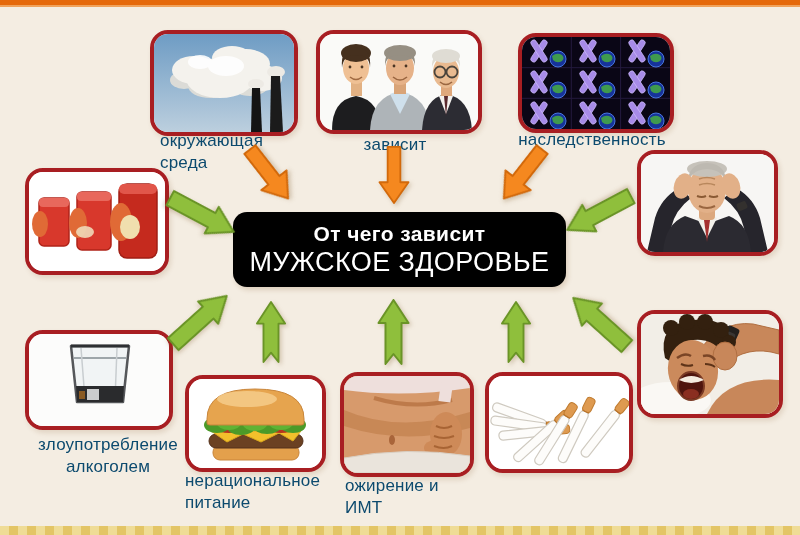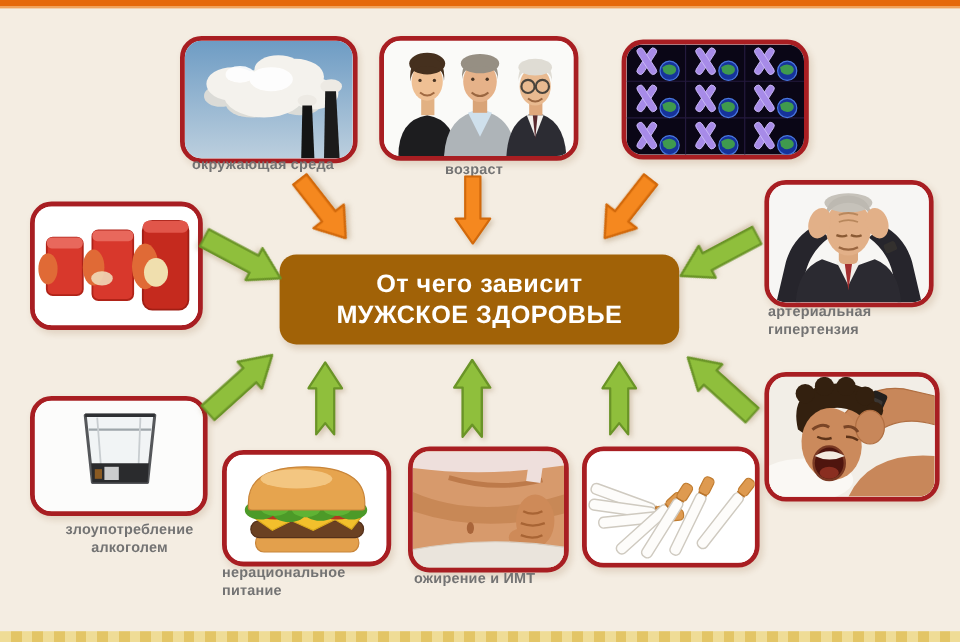--- a/index.html
+++ b/index.html
@@ -8,33 +8,33 @@
     background:#F4EDE2;font-family:"Liberation Sans",sans-serif;
   }
   .topbar{position:absolute;left:0;top:0;width:800px;height:5px;background:#E5690B;}
   .topbar-light{position:absolute;left:0;top:5px;width:800px;height:2px;background:#F0A35C;}
   .bottombar{
     position:absolute;left:0;top:526px;width:800px;height:9px;
     background:repeating-linear-gradient(90deg,#EFDC96 0 9px,#E3C566 9px 18px);
   }
   .center-box{
     position:absolute;left:233px;top:212px;width:333px;height:75px;
-    background:#a16207;border-radius:14px;color:#fff;
+    background:#000000;border-radius:14px;color:#fff;
     display:flex;flex-direction:column;align-items:center;justify-content:center;
     box-shadow:2px 3px 5px rgba(120,70,20,.18);
   }
   .center-box .t1{font-size:21px;font-weight:700;letter-spacing:.4px;line-height:1.2;}
-  .center-box .t2{font-size:21px;font-weight:700;letter-spacing:.4px;line-height:1.2;}
+  .center-box .t2{font-size:27px;font-weight:400;letter-spacing:.4px;line-height:1.2;}
   .frame{
     position:absolute;border:4px solid #A81E22;border-radius:18px;
     overflow:hidden;background:#fff;box-shadow:2px 3px 5px rgba(120,70,20,.15);
   }
   .frame svg{display:block;width:100%;height:100%;}
   .cap{
-    position:absolute;color:#737373;font-weight:700;font-size:12px;
+    position:absolute;color:#0c4a6e;font-weight:400;font-size:17px;
     line-height:1.28;letter-spacing:.2px;
   }
   .cap.center{text-align:center;}
   .arrow{position:absolute;filter:drop-shadow(2px 2px 2px rgba(110,70,20,.25));}
   .ar-o{fill:#F5881F;stroke:#D2690B;stroke-width:2;stroke-linejoin:round;}
   .ar-g{fill:#8FBF3C;stroke:#6A9427;stroke-width:2;stroke-linejoin:round;}
 </style>
 </head>
 <body>
 
@@ -113,21 +113,21 @@
       <ellipse cx="126" cy="22" rx="14" ry="7" fill="#DFDCD4"></ellipse>
       <path d="M112,34 Q111,18 126,17 Q141,18 140,34 Q139,24 126,24 Q113,24 112,34 Z" fill="#DFDCD4"></path>
       <g stroke="#4A443C" stroke-width="1.8" fill="none">
         <circle cx="120" cy="38" r="5.5"></circle>
           <circle cx="132" cy="38" r="5.5"></circle>
           <path d="M125.5,38 L126.5,38"></path>
       </g>
       <path d="M120,48 q6,5 12,0" stroke="#9A6640" stroke-width="1.6" fill="none"></path>
     </svg>
   </div>
-  <div class="cap center" style="left:316px;top:134px;width:158px;">возраст</div>
+  <div class="cap center" style="left:316px;top:134px;width:158px;">зависит</div>
 
   <div class="frame" style="left:518px;top:33px;width:148px;height:92px;">
     <svg viewBox="0 0 148 92">
       <rect width="148" height="92" fill="#0A0616"></rect>
       <g stroke="#241A3E" stroke-width="1">
         <line x1="49.3" y1="0" x2="49.3" y2="92"></line>
           <line x1="98.6" y1="0" x2="98.6" y2="92"></line>
         <line x1="0" y1="30.7" x2="148" y2="30.7"></line>
           <line x1="0" y1="61.3" x2="148" y2="61.3"></line>
       </g>
@@ -146,20 +146,21 @@
         <use href="#cellg" transform="translate(74,15)"></use>
         <use href="#cellg" transform="translate(123,15)"></use>
       <use href="#cellg" transform="translate(25,46)"></use>
         <use href="#cellg" transform="translate(74,46)"></use>
         <use href="#cellg" transform="translate(123,46)"></use>
       <use href="#cellg" transform="translate(25,77)"></use>
         <use href="#cellg" transform="translate(74,77)"></use>
         <use href="#cellg" transform="translate(123,77)"></use>
     </svg>
   </div>
+  <div class="cap center" style="left:508px;top:129px;width:168px;">наследственность</div>
 
   <div class="frame" style="left:25px;top:168px;width:136px;height:99px;">
     <svg viewBox="0 0 136 99">
       <rect width="136" height="99" fill="#FFFFFF"></rect>
       <g transform="translate(10,26)">
         <rect width="30" height="48" rx="5" fill="#D8382C" stroke="#B02318" stroke-width="1.5"></rect>
         <rect width="30" height="9" rx="4" fill="#E8685C"></rect>
         <ellipse cx="1" cy="26" rx="8" ry="13" fill="#E06A36"></ellipse>
       </g>
       <g transform="translate(48,20)">
@@ -190,21 +191,20 @@
       <ellipse cx="66" cy="15" rx="20" ry="8" fill="#C6C2BA"></ellipse>
       <path d="M47,32 Q45,10 66,9 Q87,10 85,32 Q84,16 66,15 Q48,16 47,32 Z" fill="#BDB9B1"></path>
       <ellipse cx="42" cy="32" rx="9" ry="13" fill="#E2B088" transform="rotate(18 42 32)"></ellipse>
       <ellipse cx="90" cy="32" rx="9" ry="13" fill="#E2B088" transform="rotate(-18 90 32)"></ellipse>
       <path d="M58,25 q8,-3 16,0 M58,31 q8,-3 16,0" stroke="#B8875C" stroke-width="1.5" fill="none"></path>
       <path d="M56,42 q5,2 9,0 M68,42 q5,2 9,0" stroke="#8A5A34" stroke-width="2" fill="none"></path>
       <path d="M58,52 q8,4 16,0" stroke="#9A6640" stroke-width="2" fill="none"></path>
       <rect x="96" y="48" width="10" height="8" rx="2" fill="#33302E" transform="rotate(-24 101 52)"></rect>
     </svg>
   </div>
-  <div class="cap" style="left:640px;top:252px;width:140px;">артериальная гипертензия</div>
 
   <div class="frame" style="left:25px;top:330px;width:140px;height:92px;">
     <svg viewBox="0 0 140 92">
       <rect width="140" height="92" fill="#FCFCFB"></rect>
       <path d="M42,12 L48,68 L94,68 L100,12 Z" fill="#F1F4F5" stroke="#55575A" stroke-width="2.5" stroke-linejoin="round"></path>
       <path d="M42,12 L100,12" stroke="#2E3033" stroke-width="3"></path>
       <path d="M45,24 L97,24" stroke="#9EA6AA" stroke-width="2"></path>
       <path d="M52,14 L56,66" stroke="#C8CDD0" stroke-width="1.5"></path>
       <path d="M88,14 L86,66" stroke="#C8CDD0" stroke-width="1.5"></path>
       <path d="M47,52 L95,52 L94,68 L48,68 Z" fill="#2A2B2D"></path>

